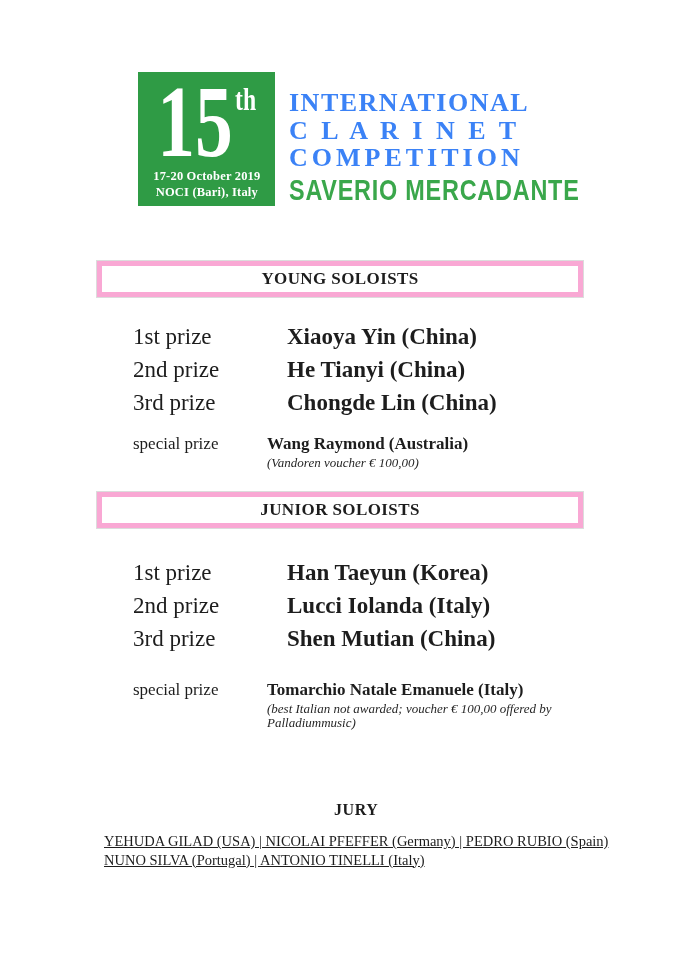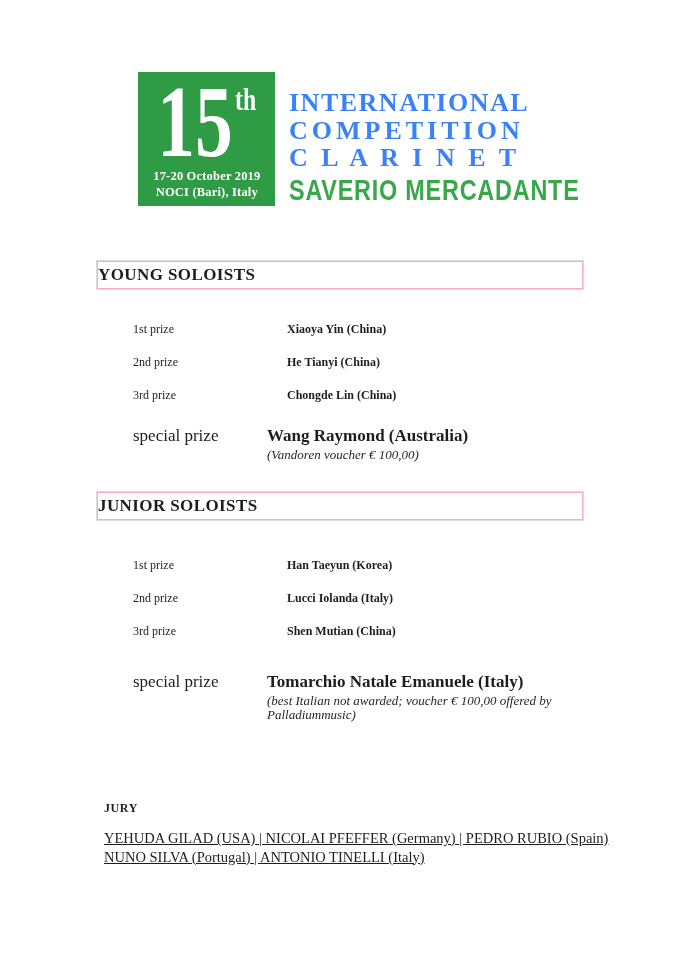--- a/index.html
+++ b/index.html
@@ -56,46 +56,46 @@
     margin-top: 3px; letter-spacing: 1px;
     transform: scaleX(0.78); transform-origin: left center;
     white-space: nowrap;
   }
 
   
   .section { position: absolute; left: 97px; width: 486px; }
   .section-young  { top: 261px; }
   .section-junior { top: 492px; }
   .section-title-box {
-    border: 1px solid #f9a8d4;
+    border: 5px solid #f9a8d4;
     box-shadow: 0 0 0 1px #dcdcdc;
     height: 26px; line-height: 26px;
-    font-weight: bold;
+    text-align: center; font-weight: bold;
     font-size: 17px; letter-spacing: 0.4px;
     background: #ffffff;
   }
   .prize-rows { margin-left: 36px; }
   .rows-young  { margin-top: 30px; }
   .rows-junior { margin-top: 35px; }
-  .prize-row { display: flex; margin-bottom: 13px; font-size: 12px; line-height: 20px; height: 20px; }
+  .prize-row { display: flex; margin-bottom: 13px; font-size: 23px; line-height: 20px; height: 20px; }
   .prize-label { width: 134px; }
   .prize-winner { font-weight: bold; white-space: nowrap; margin-left: 20px; }
   .special-row { display: flex; margin-left: 36px; font-size: 17px; line-height: 20px; }
   .special-young  { margin-top: 21px; }
   .special-junior { margin-top: 31px; }
   .special-label { width: 134px; flex: none; }
   .special-winner { font-weight: bold; white-space: nowrap; }
   .special-note {
     font-style: italic; font-size: 13px; line-height: 14px;
     margin-top: 2px; max-width: 302px; color: #262626;
   }
 
   
   .jury { position: absolute; left: 104px; top: 801px; }
-  .jury-heading { font-size: 12px; font-weight: bold; letter-spacing: 0.6px; }
+  .jury-heading { font-size: 16px; font-weight: bold; letter-spacing: 0.6px; text-align: center; }
   .jury-names { margin-top: 13px; font-size: 14.5px; line-height: 18.5px; text-decoration: underline; }
   .jury-line { white-space: nowrap; }
 </style>
 </head>
 <body>
 
 <div class="page">
 
   <div class="logo-row">
     <div class="badge">
@@ -103,22 +103,22 @@
         <span class="badge-num">15</span>
           <span class="badge-ord">th</span>
       </div>
       <div class="badge-dates">
         <div>17-20 October 2019</div>
         <div>NOCI (Bari), Italy</div>
       </div>
     </div>
     <div class="wordmark">
       <div class="wm-gray wm-1">INTERNATIONAL</div>
+      <div class="wm-gray wm-2">C L A R I N E T</div>
       <div class="wm-gray wm-3">COMPETITION</div>
-      <div class="wm-gray wm-2">C L A R I N E T</div>
       <div class="wm-green">SAVERIO MERCADANTE</div>
     </div>
   </div>
 
   <section class="section section-young">
     <div class="section-title-box">
       <span>YOUNG SOLOISTS</span>
     </div>
     <div class="prize-rows rows-young">
       <div class="prize-row">

